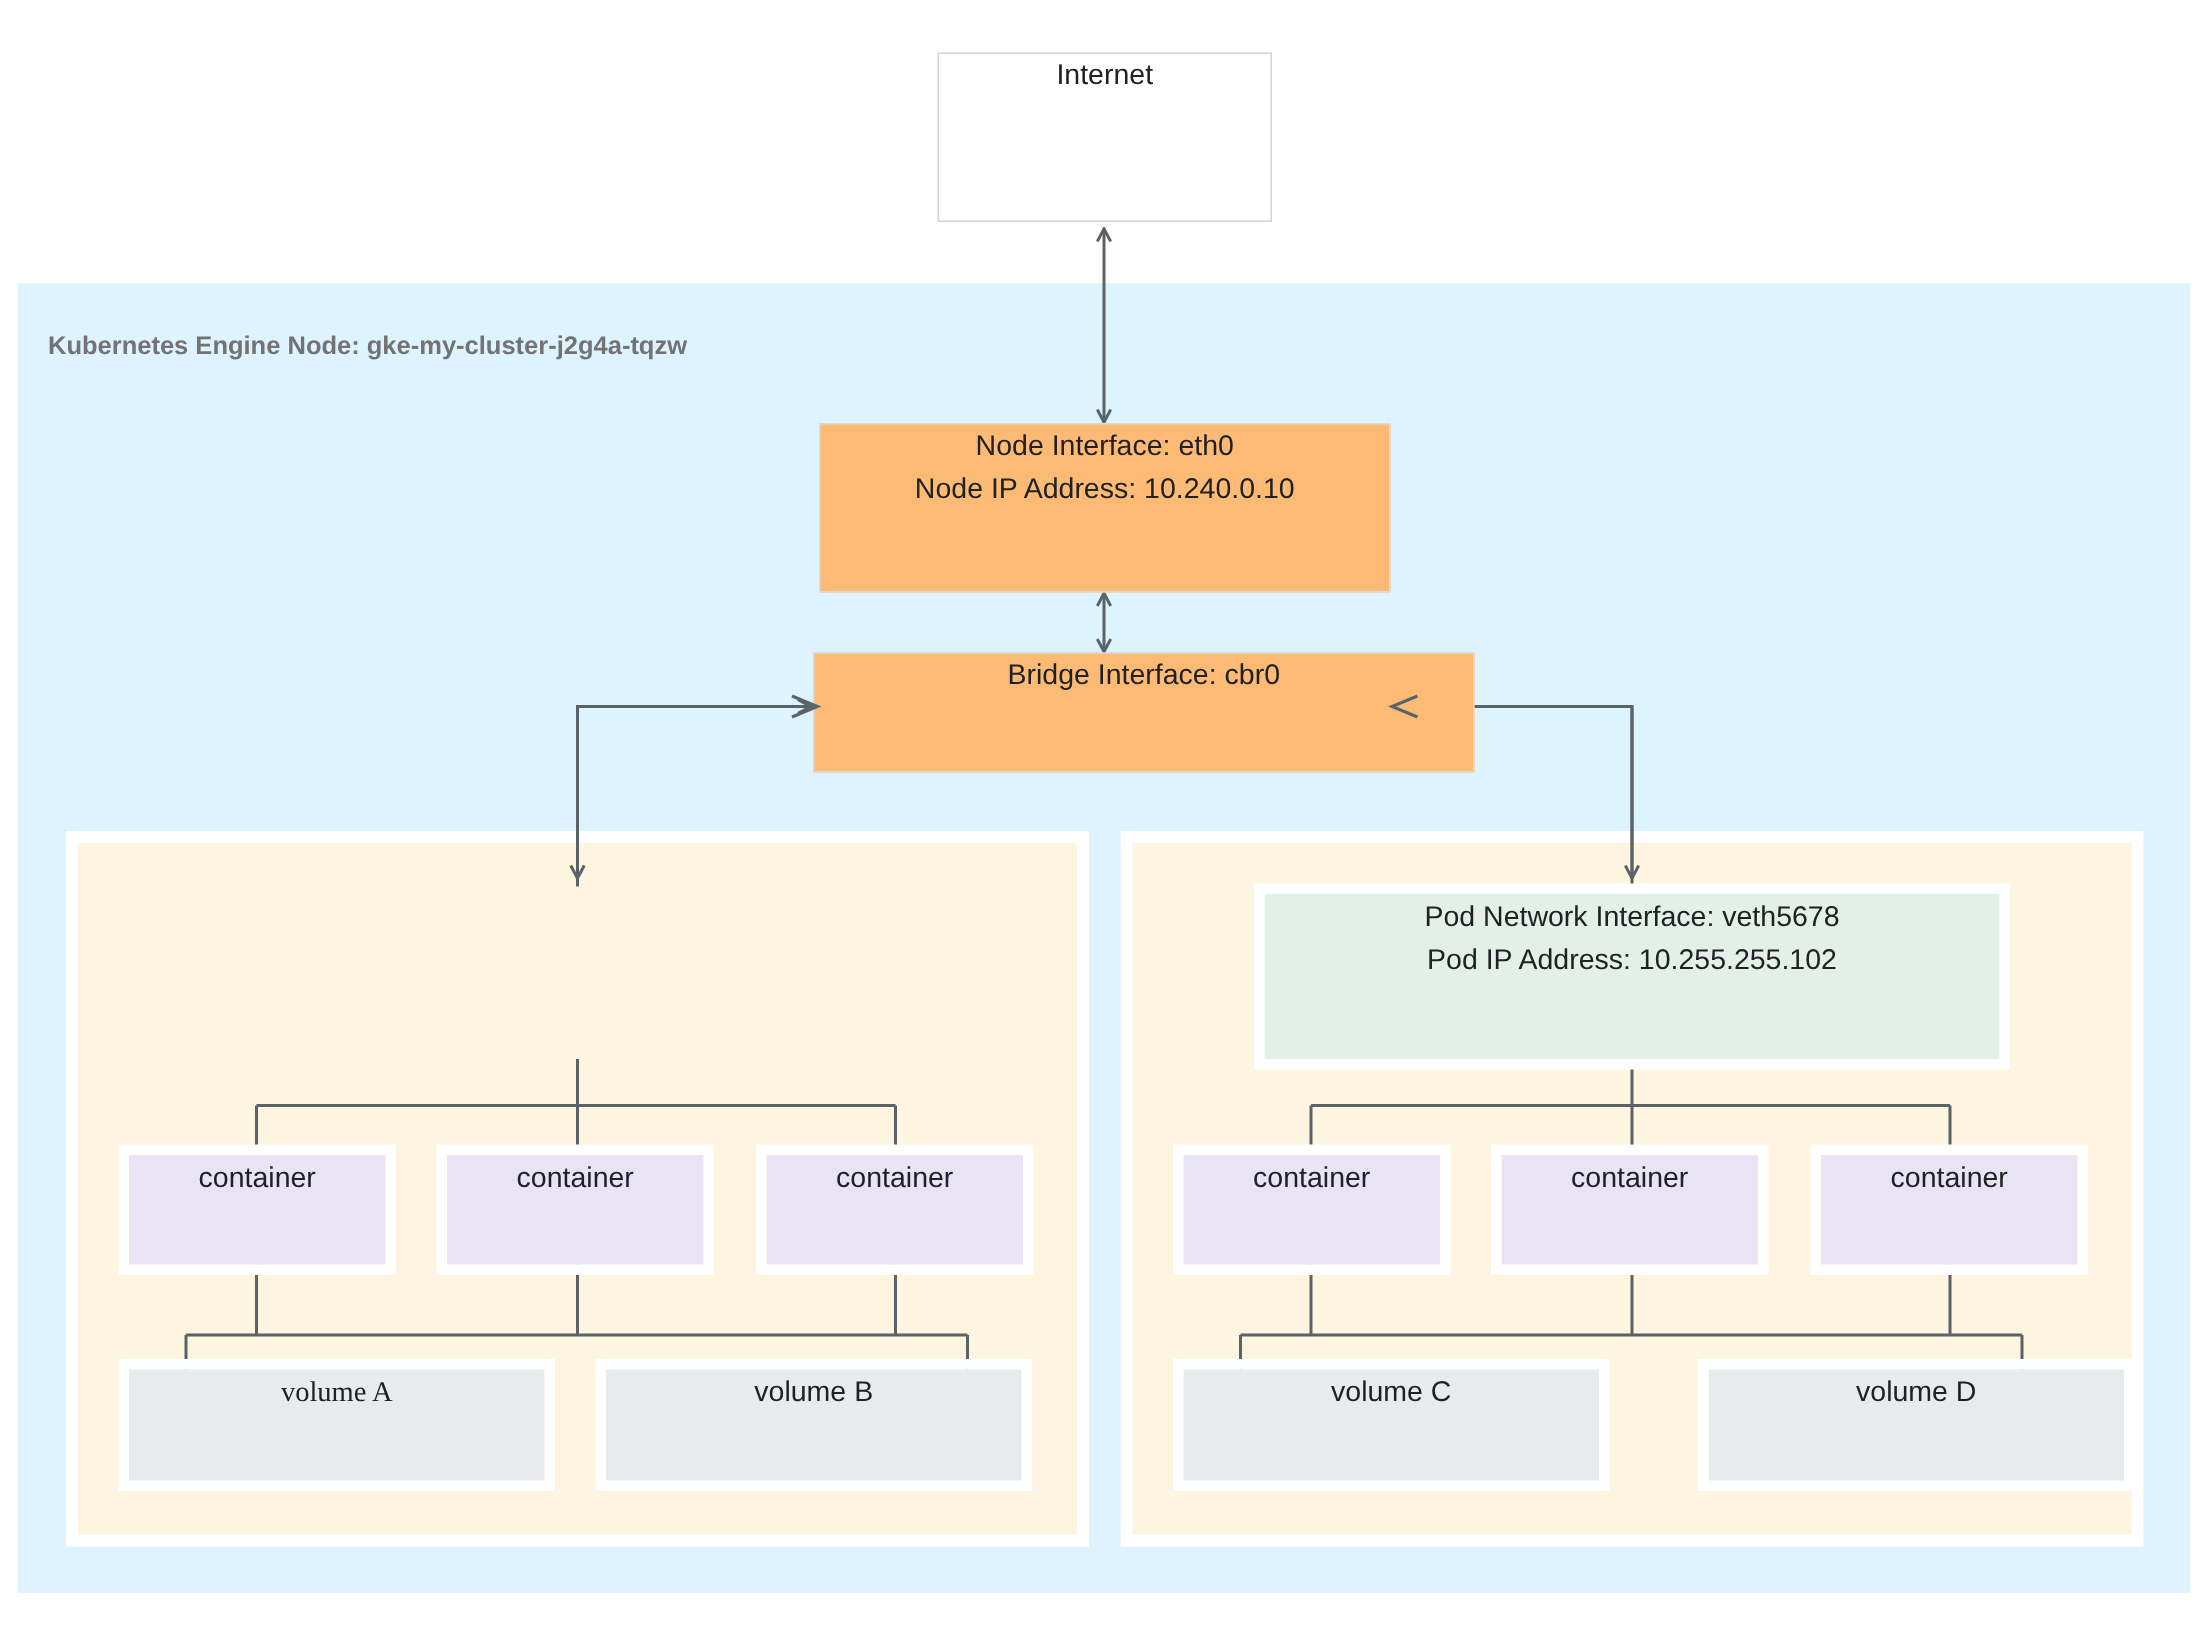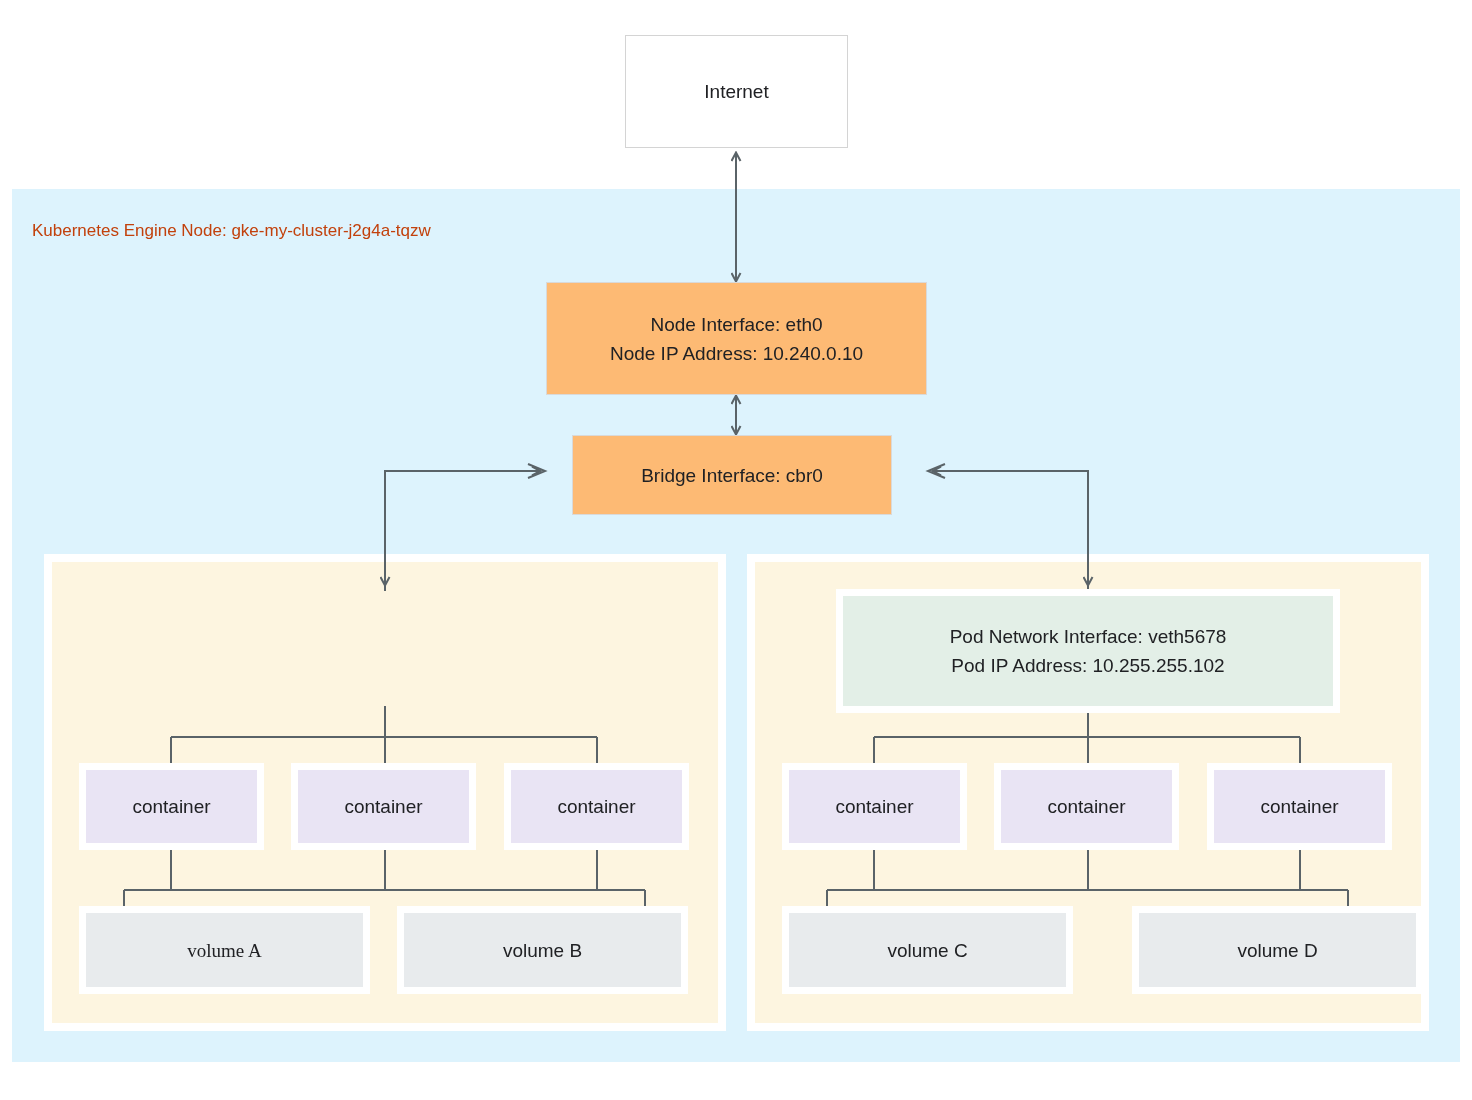--- a/index.html
+++ b/index.html
@@ -19,21 +19,20 @@
     width: 1472px;
     height: 1100px;
     background: #ffffff;
   }
 
   
   .box {
     position: absolute;
     box-sizing: border-box;
     display: flex;
-    align-items: center;
     justify-content: center;
     text-align: center;
     font-size: 19px;
     line-height: 29px;
     color: #202124;
     z-index: 5;
   }
   .box .lines { white-space: pre-line; }
 
   .box-internet {
@@ -62,23 +61,24 @@
 
   
   .region-node {
     position: absolute;
     background: #ddf3fd;
     z-index: 1;
   }
   .region-node-label {
     position: absolute;
     font-size: 17px;
-    color: #c2410c;
+    color: #737373;
     z-index: 2;
     white-space: nowrap;
+    font-weight: bold;
   }
   .region-pod {
     position: absolute;
     background: #fdf5e0;
     outline: 8px solid #ffffff;
     z-index: 2;
   }
 
   
   #wires {
@@ -161,21 +161,21 @@
     <span class="lines">Internet</span>
   </div>
 
   <div class="box box-white" style="left:546px; top:282px; width:381px; height:113px;">
     <span>
       <span style="display:block;">Node Interface: eth0</span>
       <span style="display:block;">Node IP Address: 10.240.0.10</span>
     </span>
   </div>
 
-  <div class="box box-white" style="left:572px; top:435px; width:320px; height:80px;">
+  <div class="box box-white" style="left:542px; top:435px; width:441px; height:80px;">
     <span class="lines">Bridge Interface: cbr0</span>
   </div>
 
 
   <div class="box box-container" style="left:86px; top:770px; width:171px; height:73px;">
     <span class="lines">container</span>
   </div>
   <div class="box box-container" style="left:298px; top:770px; width:171px; height:73px;">
     <span class="lines">container</span>
   </div>

